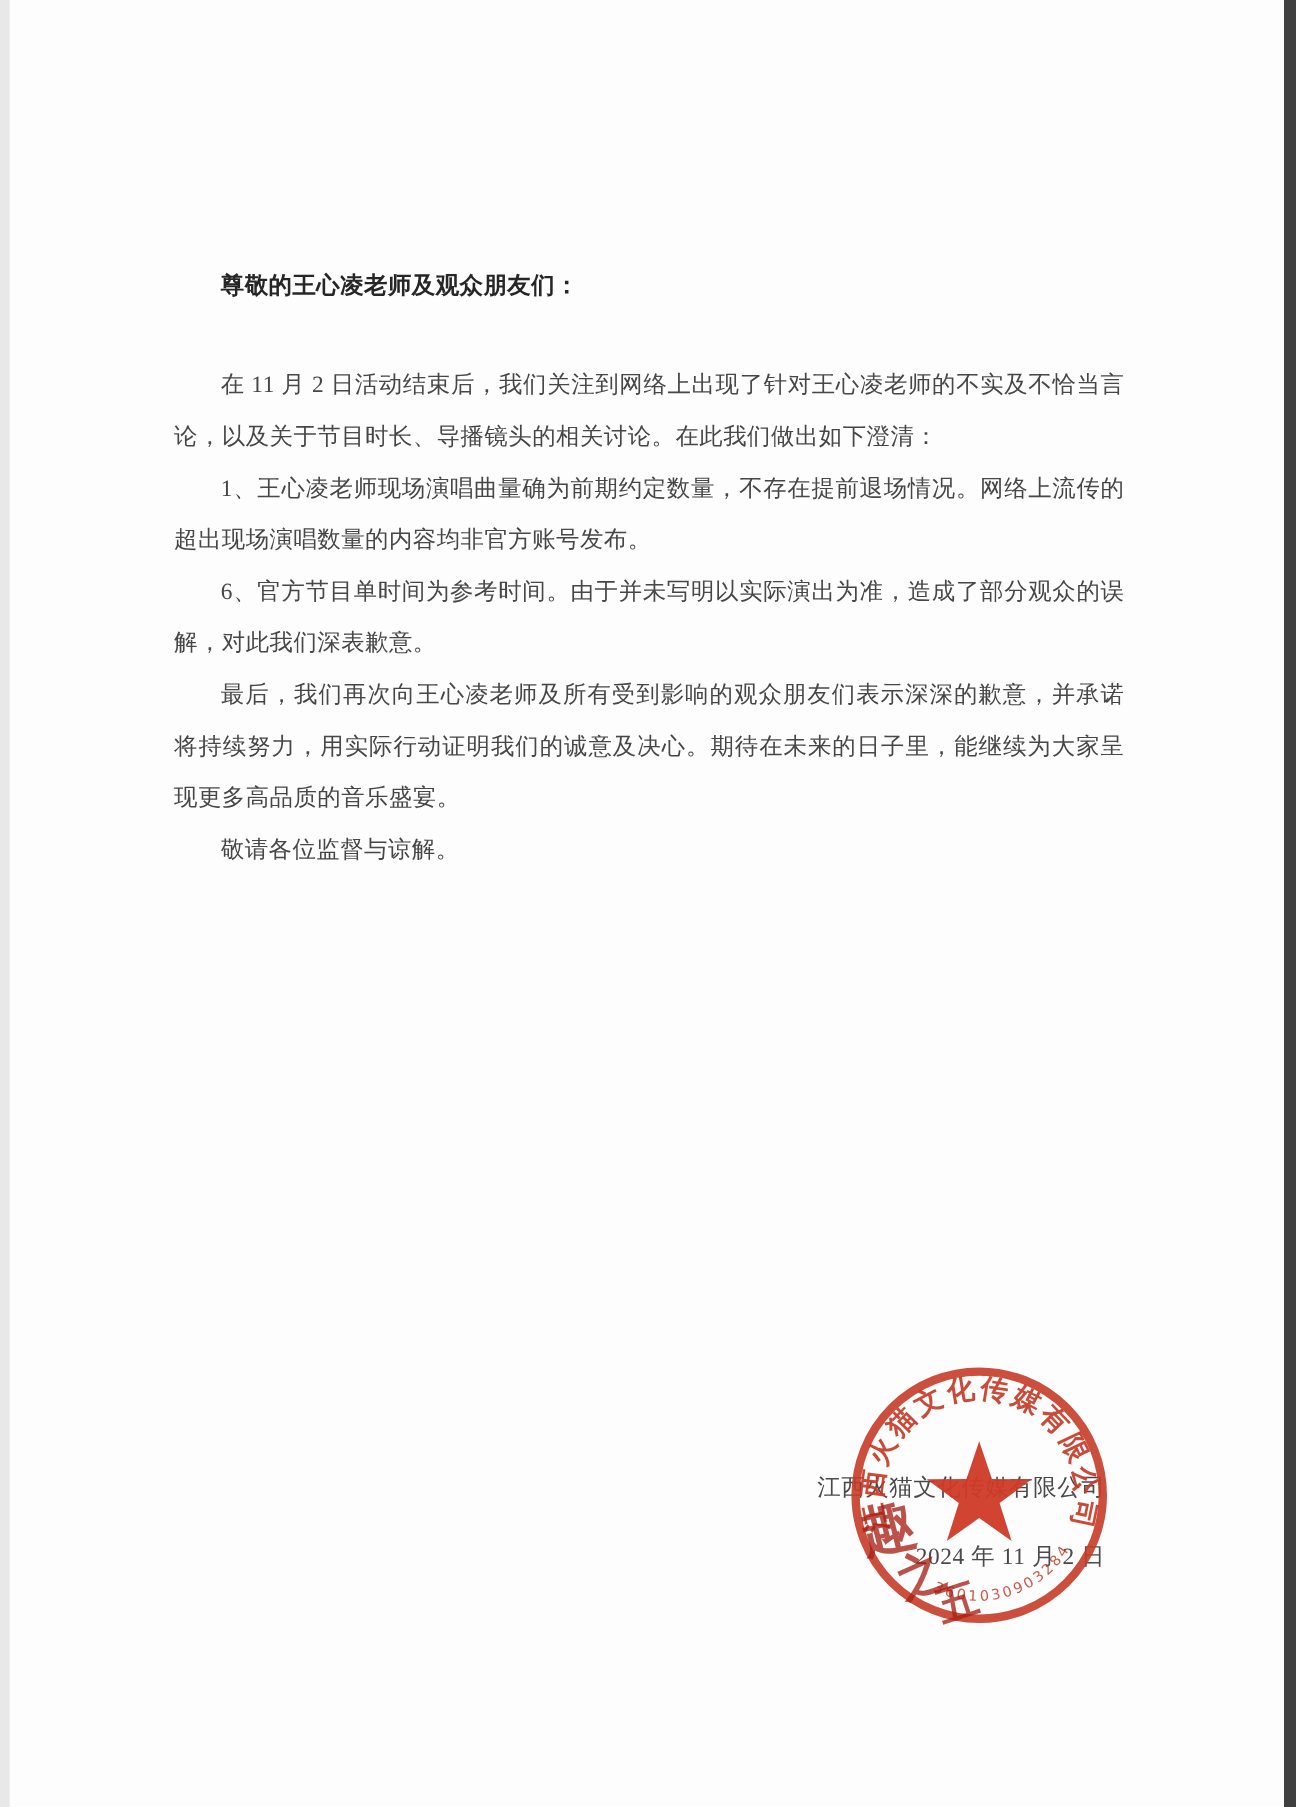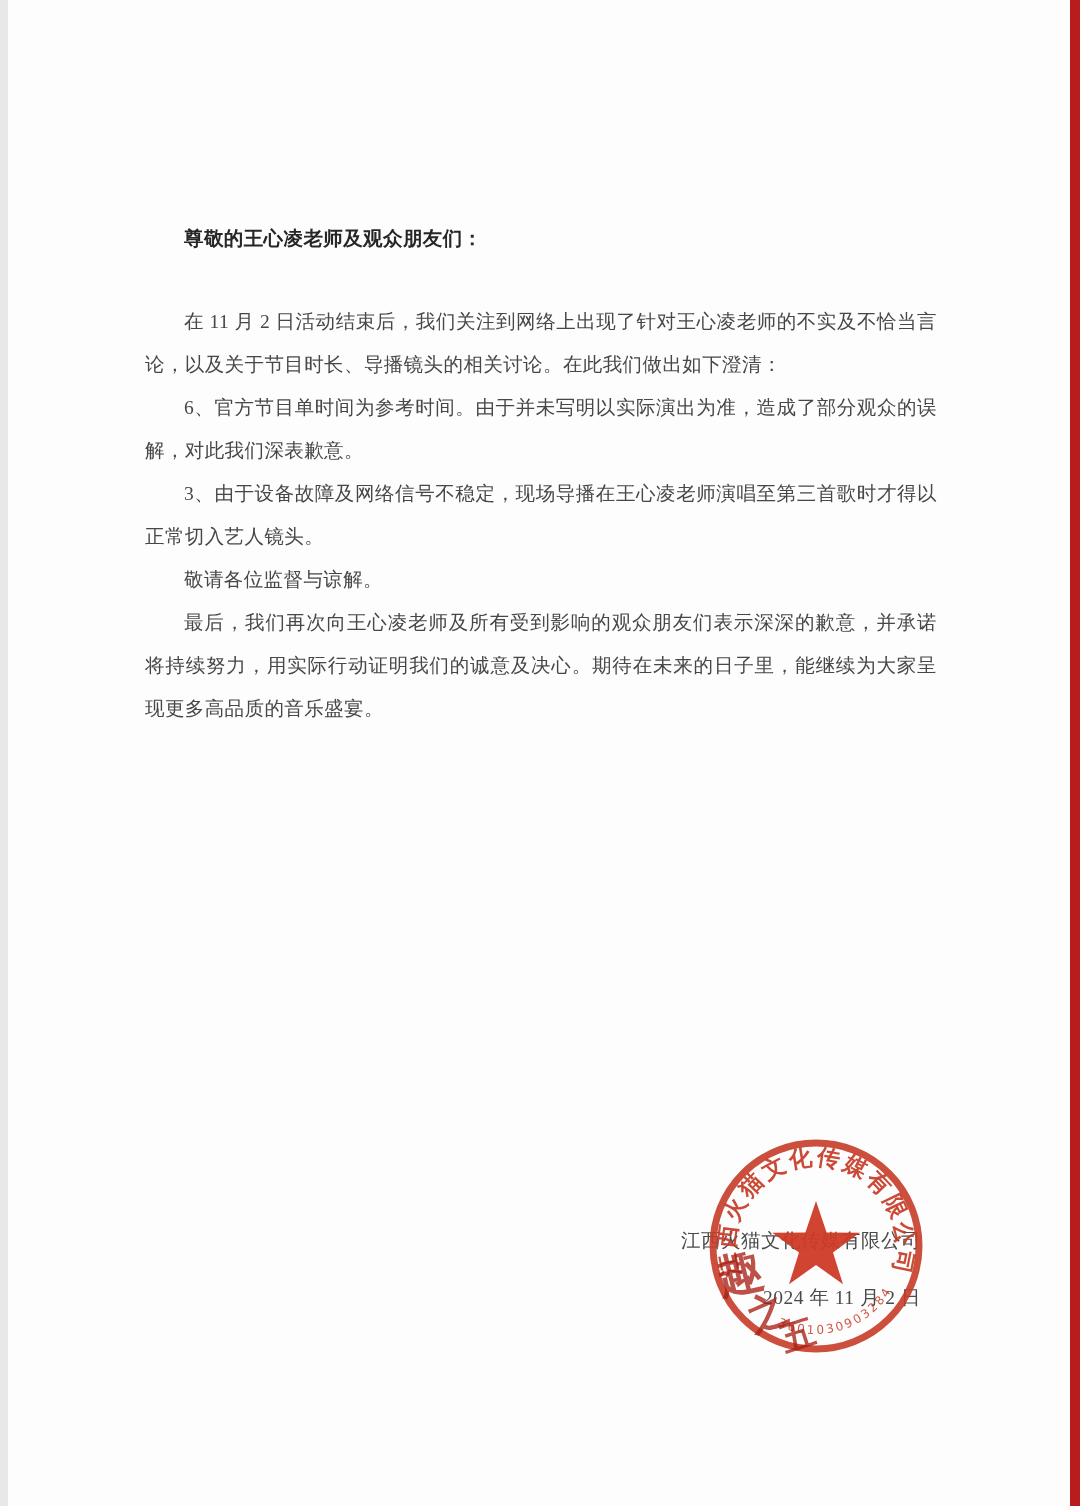--- a/index.html
+++ b/index.html
@@ -8,21 +8,21 @@
     font-family:"Liberation Serif","DejaVu Serif",serif;
     width:1080px;
   }
   .canvas{
     position:relative;
     width:1080px;
     height:1506px;
     background:#fdfdfd;
     box-sizing:border-box;
     border-left:8px solid #e8e8e8;
-    border-right:10px solid #b91c1c;
+    border-right:10px solid #404040;
     overflow:hidden;
   }
   .doc{
     position:absolute;
     left:137px; 
     top:217px;
     width:792px;
     color:#474747;
     font-size:19.5px;
     line-height:43px;
@@ -74,24 +74,24 @@
   .ghost-3{left:76px;top:178px;font-size:34px;transform:rotate(-18deg);}
 </style>
 </head>
 <body>
 
 <div class="canvas">
 
   <div class="doc">
     <p class="title">尊敬的王心凌老师及观众朋友们：</p>
     <p class="gap-before">在 11 月 2 日活动结束后，我们关注到网络上出现了针对王心凌老师的不实及不恰当言论，以及关于节目时长、导播镜头的相关讨论。在此我们做出如下澄清：</p>
+    <p>1、王心凌老师现场演唱曲量确为前期约定数量，不存在提前退场情况。网络上流传的超出现场演唱数量的内容均非官方账号发布。</p>
     <p>6、官方节目单时间为参考时间。由于并未写明以实际演出为准，造成了部分观众的误解，对此我们深表歉意。</p>
-    <p>3、由于设备故障及网络信号不稳定，现场导播在王心凌老师演唱至第三首歌时才得以正常切入艺人镜头。</p>
+    <p>最后，我们再次向王心凌老师及所有受到影响的观众朋友们表示深深的歉意，并承诺将持续努力，用实际行动证明我们的诚意及决心。期待在未来的日子里，能继续为大家呈现更多高品质的音乐盛宴。</p>
     <p>敬请各位监督与谅解。</p>
-    <p>最后，我们再次向王心凌老师及所有受到影响的观众朋友们表示深深的歉意，并承诺将持续努力，用实际行动证明我们的诚意及决心。期待在未来的日子里，能继续为大家呈现更多高品质的音乐盛宴。</p>
   </div>
 
   <div class="signature">
     <div>江西火猫文化传媒有限公司</div>
     <div>2024 年 11 月 2 日</div>
   </div>
 
   <div class="seal">
     <svg viewBox="0 0 222 222">
       <defs>

